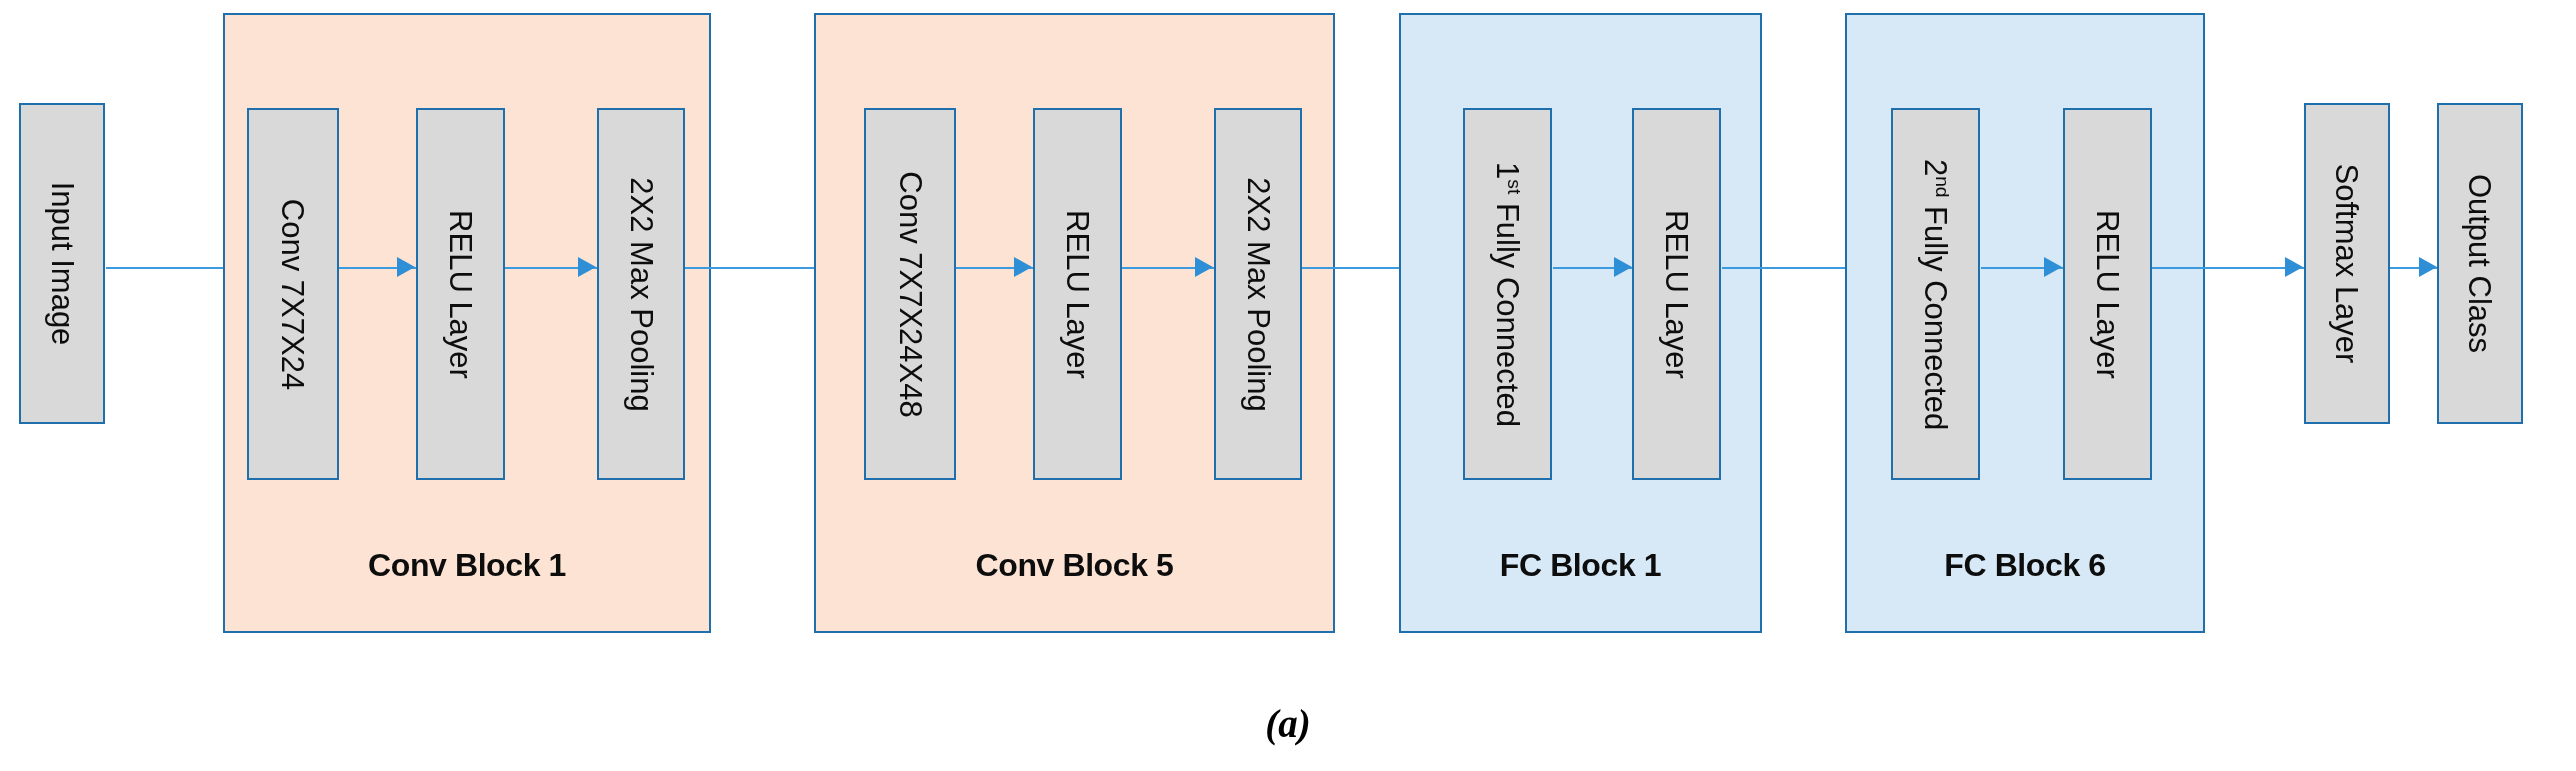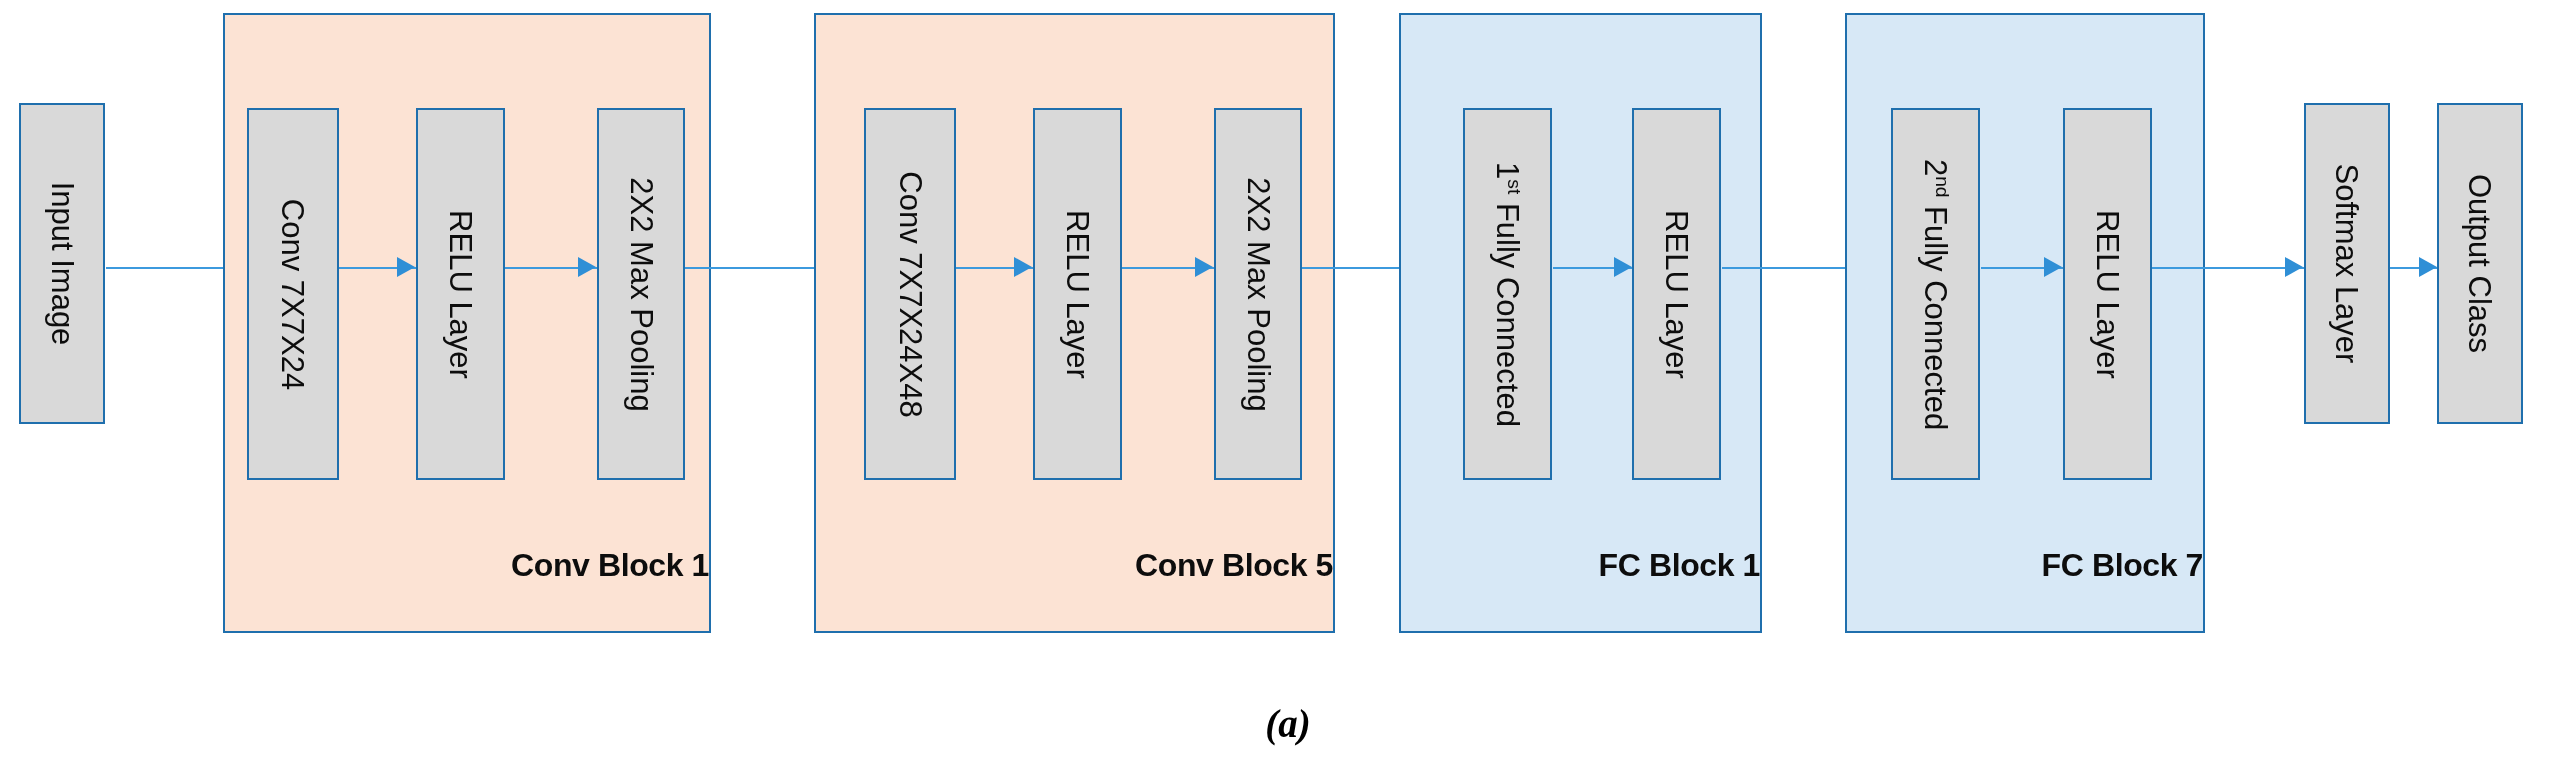--- a/index.html
+++ b/index.html
@@ -24,21 +24,21 @@
     box-sizing: border-box;
     border: 2.9px solid #1f6fad;
   }
   .group.conv  { background: #fce3d4; }
   .group.fc    { background: #d7e8f6; }
 
   .group-label {
     position: absolute;
     left: 0;
     width: 100%;
-    text-align: right;
+    text-align: center;
     font-weight: bold;
     font-size: 32px;
     color: #0d0d0d;
     letter-spacing: -0.4px;
     font-family: "Liberation Sans", sans-serif;
   }
 
   
   .layer-box {
     position: absolute;
@@ -164,21 +164,21 @@
   <div class="arrow-head" style="left:1614px; top:257px;"></div>
 
   <div class="layer-box" style="left:1632px; top:108px; width:89px; height:372px;">
     <span class="layer-text">RELU Layer</span>
   </div>
 
   <div class="conn" style="left:1722px; top:267px; width:171px;"></div>
   <div class="arrow-head" style="left:1870px; top:257px;"></div>
 
   <div class="group fc" style="left:1845px; top:13px; width:360px; height:620px;">
-    <div class="group-label" style="top:532px;">FC Block 7</div>
+    <div class="group-label" style="top:532px;">FC Block 6</div>
   </div>
 
   <div class="layer-box" style="left:1891px; top:108px; width:89px; height:372px;">
     <span class="layer-text"><span>2</span><sup>nd</sup><span> Fully Connected</span></span>
   </div>
 
   <div class="conn" style="left:1981px; top:267px; width:106px;"></div>
   <div class="arrow-head" style="left:2044px; top:257px;"></div>
 
   <div class="layer-box" style="left:2063px; top:108px; width:89px; height:372px;">

